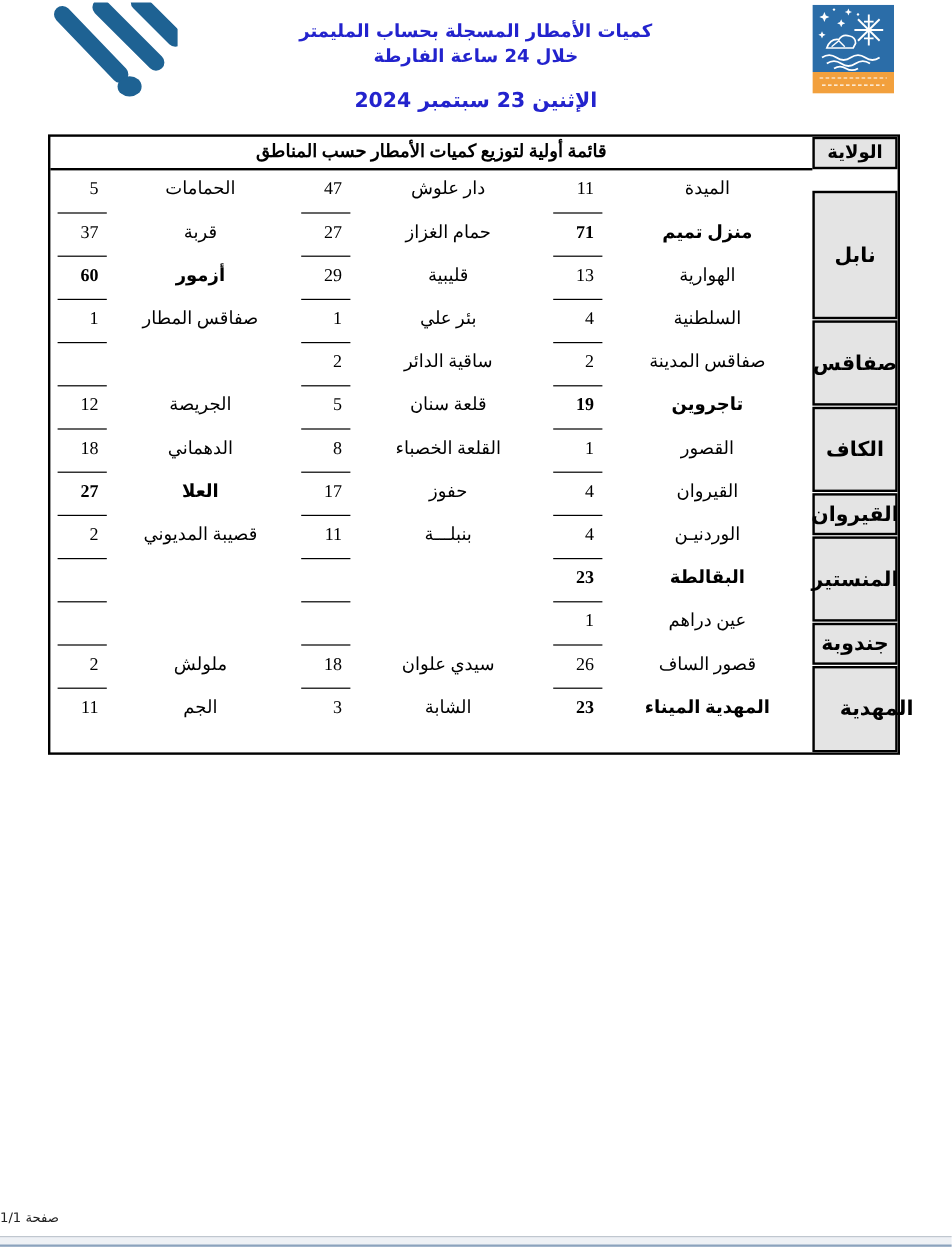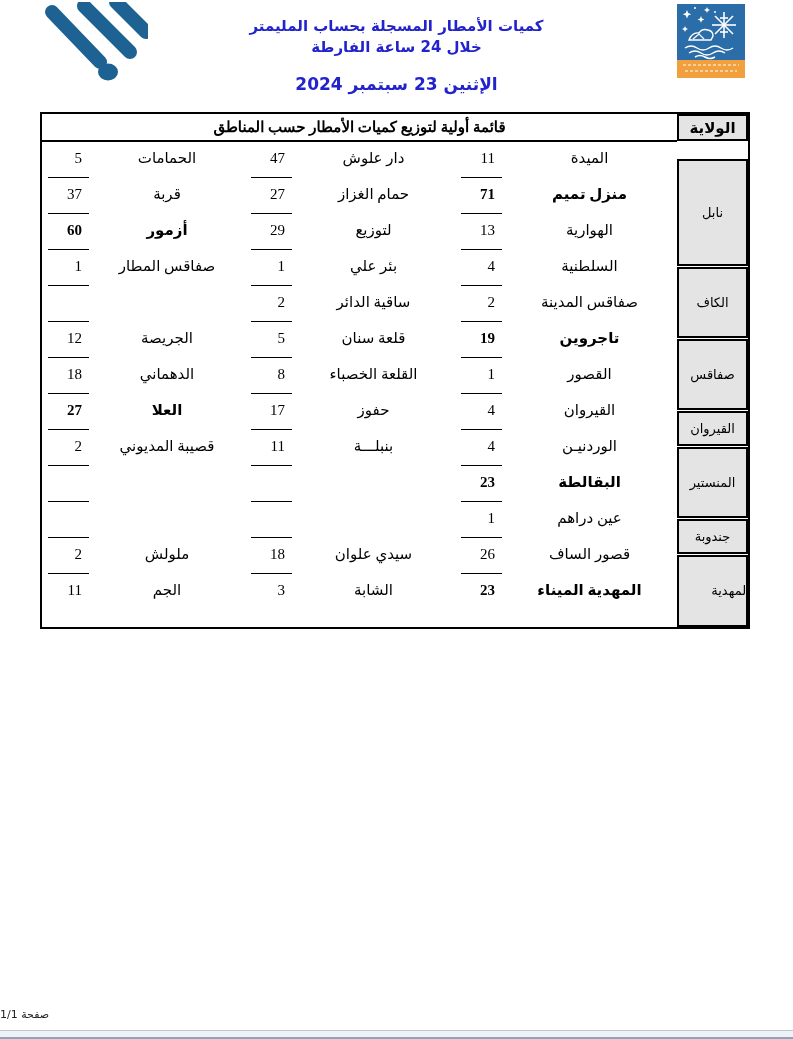--- a/index.html
+++ b/index.html
@@ -39,21 +39,21 @@
   .wilaya-col{width:71px;display:flex;flex-direction:column;}
   .wilaya-head{
     height:27px;margin-bottom:18px;background:var(--wilaya-bg);
     border:2px solid var(--border-black);
     display:flex;align-items:center;justify-content:center;
     font-weight:bold;font-size:15px;
   }
   .wilaya-box{
     background:var(--wilaya-bg);border:2px solid var(--border-black);
     display:flex;align-items:center;justify-content:center;
-    font-weight:normal;font-size:13px;margin-bottom:1px;
+    font-weight:bold;font-size:17px;margin-bottom:1px;
   }
   .wilaya-box.last{margin-bottom:0;padding-left:36px;}
   .data-col{flex:1;display:flex;flex-direction:column;}
   .data-header{
     height:28px;border-bottom:2px solid var(--border-black);
     font-weight:bold;font-size:15px;line-height:26px;text-align:center;font-family:Liberation Serif, serif;
   }
   .row{height:36px;display:flex;flex-direction:row;direction:rtl;}
   .cell{position:relative;padding-top:6px;font-size:15px;line-height:20px;}
   .row:not(.first) .cell::before{
@@ -134,22 +134,22 @@
       <line x1="8" y1="67" x2="60" y2="67"></line>
     </g>
   </svg>
 </div>
 
 <div class="tbl">
   <div class="wilaya-col">
     <div class="wilaya-head">الولاية</div>
 
   <div class="wilaya-box" style="height: 107px;">نابل</div>
+      <div class="wilaya-box" style="height: 71px;">صفاقس</div>
       <div class="wilaya-box" style="height: 71px;">الكاف</div>
-      <div class="wilaya-box" style="height: 71px;">صفاقس</div>
       <div class="wilaya-box" style="height: 35px;">القيروان</div>
       <div class="wilaya-box" style="height: 71px;">المنستير</div>
       <div class="wilaya-box" style="height: 35px;">جندوبة</div>
       <div class="wilaya-box last" style="height: 72px;">المهدية</div>
     </div>
   <div class="data-col">
     <div class="data-header">قائمة أولية لتوزيع كميات الأمطار حسب المناطق</div>
 
   <div class="row first">
         <div class="cell name c-n1">الميدة</div>
@@ -163,21 +163,21 @@
         <div class="cell name c-n1 bold">منزل تميم</div>
         <div class="cell val c-v1 bold">71</div>
         <div class="cell name c-n2">حمام الغزاز</div>
         <div class="cell val c-v2">27</div>
         <div class="cell name c-n3">قربة</div>
         <div class="cell val c-v3">37</div>
       </div>
       <div class="row">
         <div class="cell name c-n1">الهوارية</div>
         <div class="cell val c-v1">13</div>
-        <div class="cell name c-n2">لتوزيع</div>
+        <div class="cell name c-n2">قليبية</div>
         <div class="cell val c-v2">29</div>
         <div class="cell name c-n3 bold">أزمور</div>
         <div class="cell val c-v3 bold">60</div>
       </div>
       <div class="row">
         <div class="cell name c-n1">السلطنية</div>
         <div class="cell val c-v1">4</div>
         <div class="cell name c-n2">بئر علي</div>
         <div class="cell val c-v2">1</div>
         <div class="cell name c-n3">صفاقس المطار</div>

